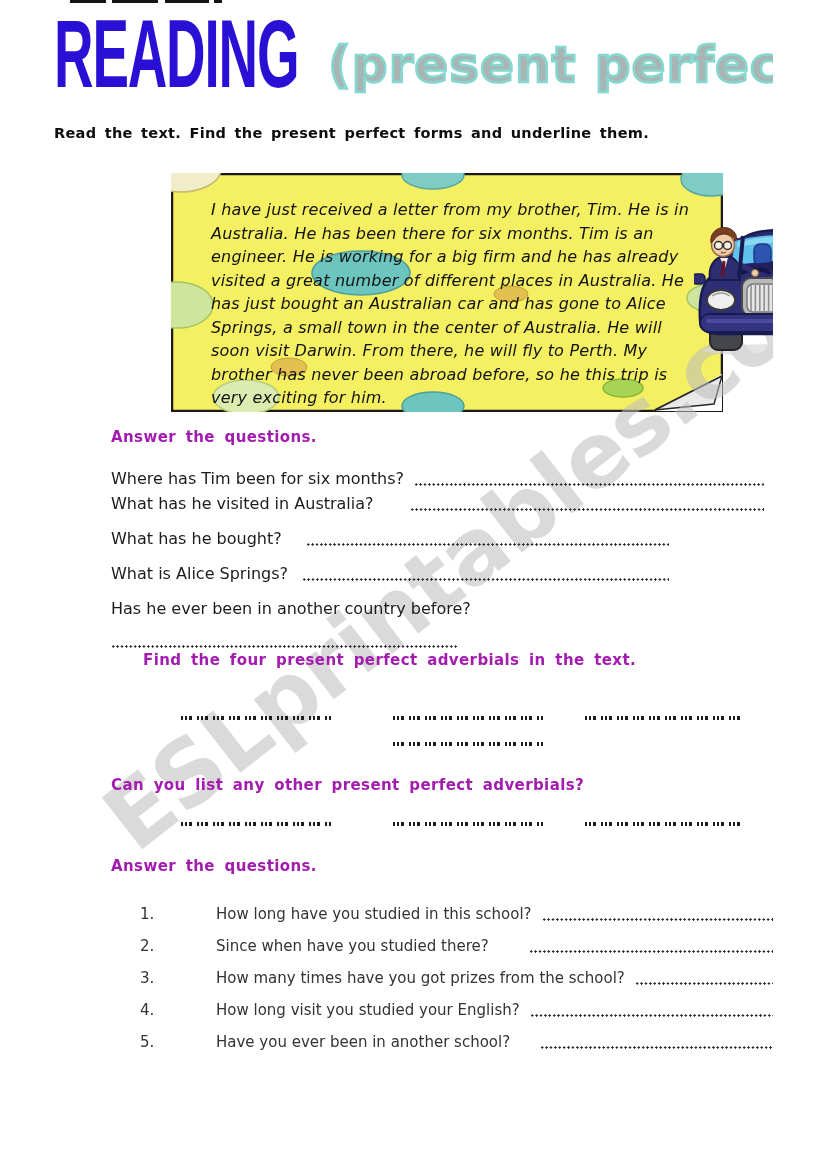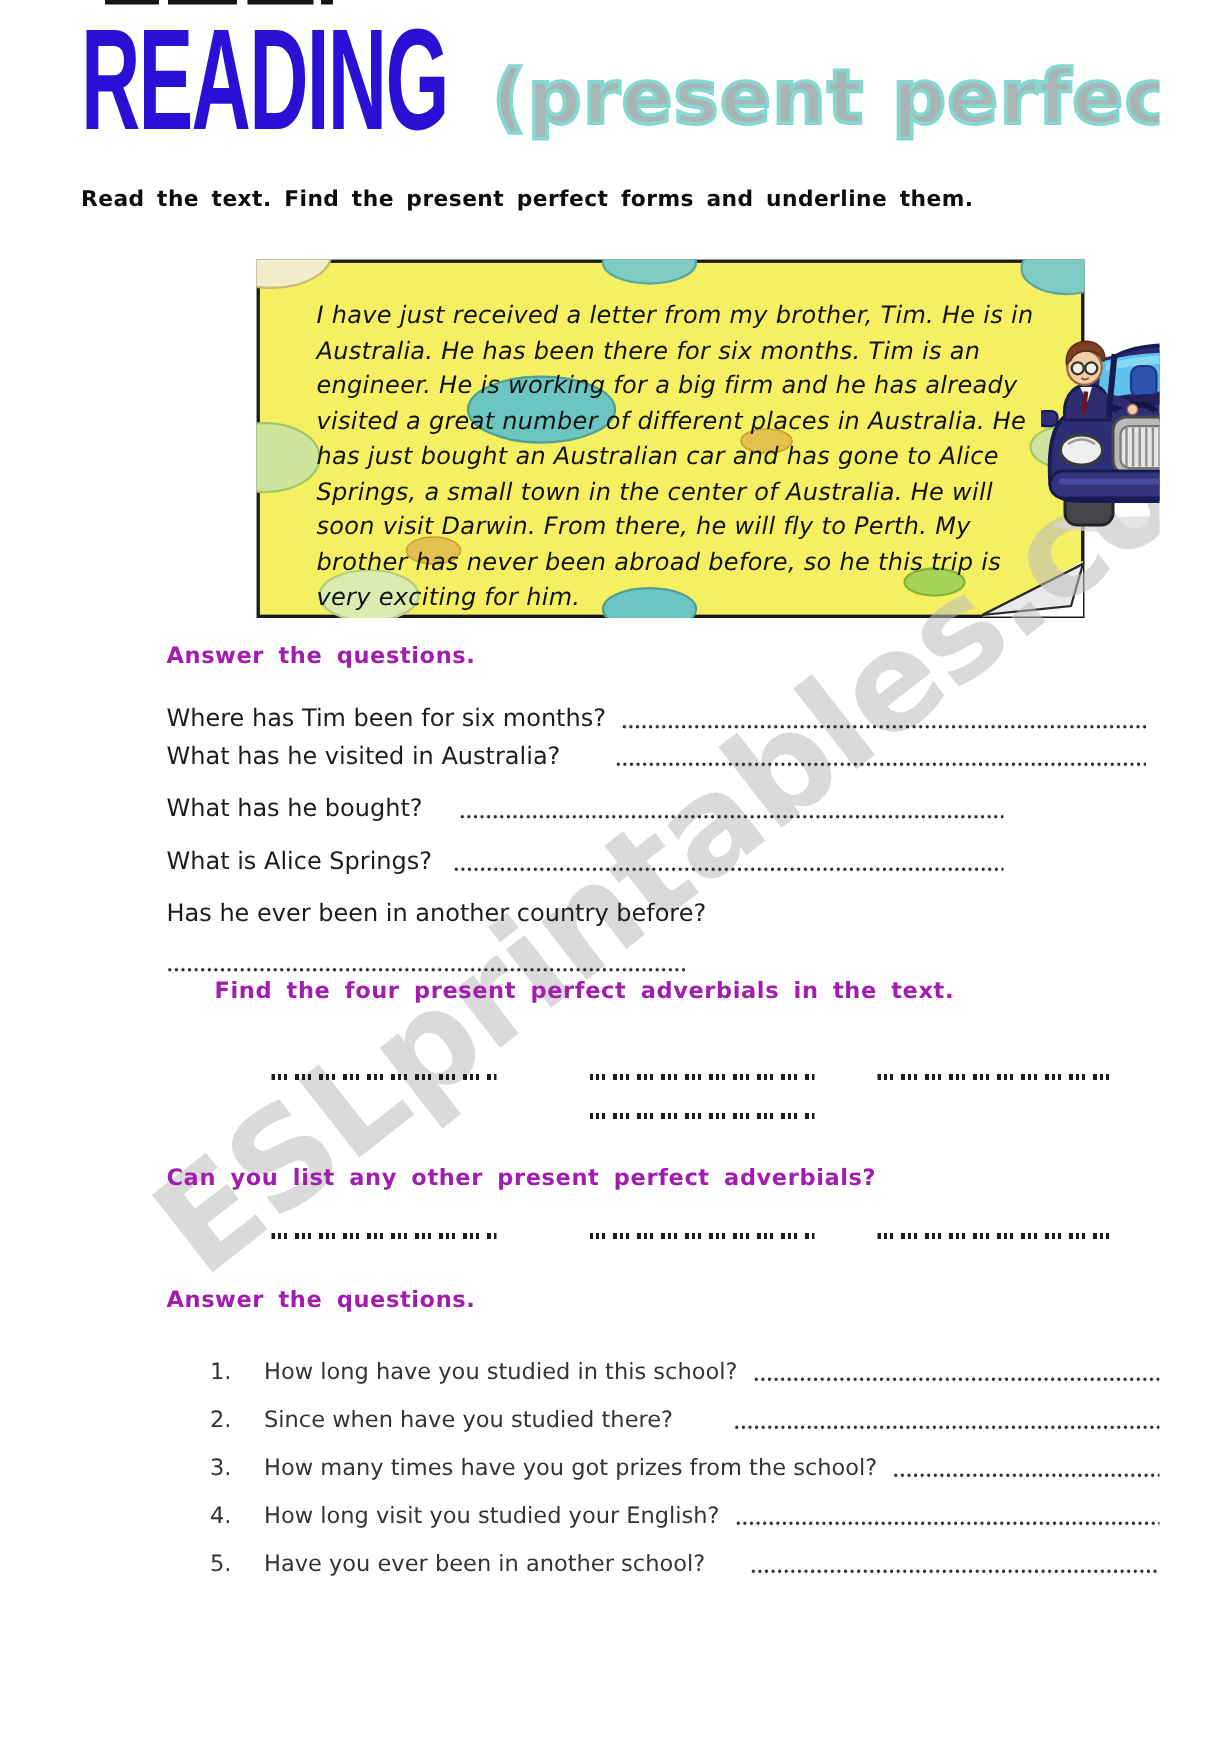--- a/index.html
+++ b/index.html
@@ -72,21 +72,21 @@
       #1d1d1d 0 2.2px,transparent 2.2px 4.2px,
       #1d1d1d 4.2px 6.4px,transparent 6.4px 8.4px,
       #1d1d1d 8.4px 10.6px,transparent 10.6px 16px);
   }
   
   .irow{
     position:absolute;left:92px;display:flex;align-items:baseline;z-index:3;
     font-size:15px;color:#333;white-space:nowrap;
   }
   .irow .inum{flex:0 0 36px;}
-  .irow .itext{flex:0 0 auto;}
+  .irow .itext{flex:0 0 auto;margin-left:40px;}
 </style>
 </head>
 <body>
 
 <div id="page">
 
   <div>
     <div class="mark" style="left:22px;width:36px;"></div>
     <div class="mark" style="left:64px;width:46px;"></div>
     <div class="mark" style="left:117px;width:44px;"></div>

